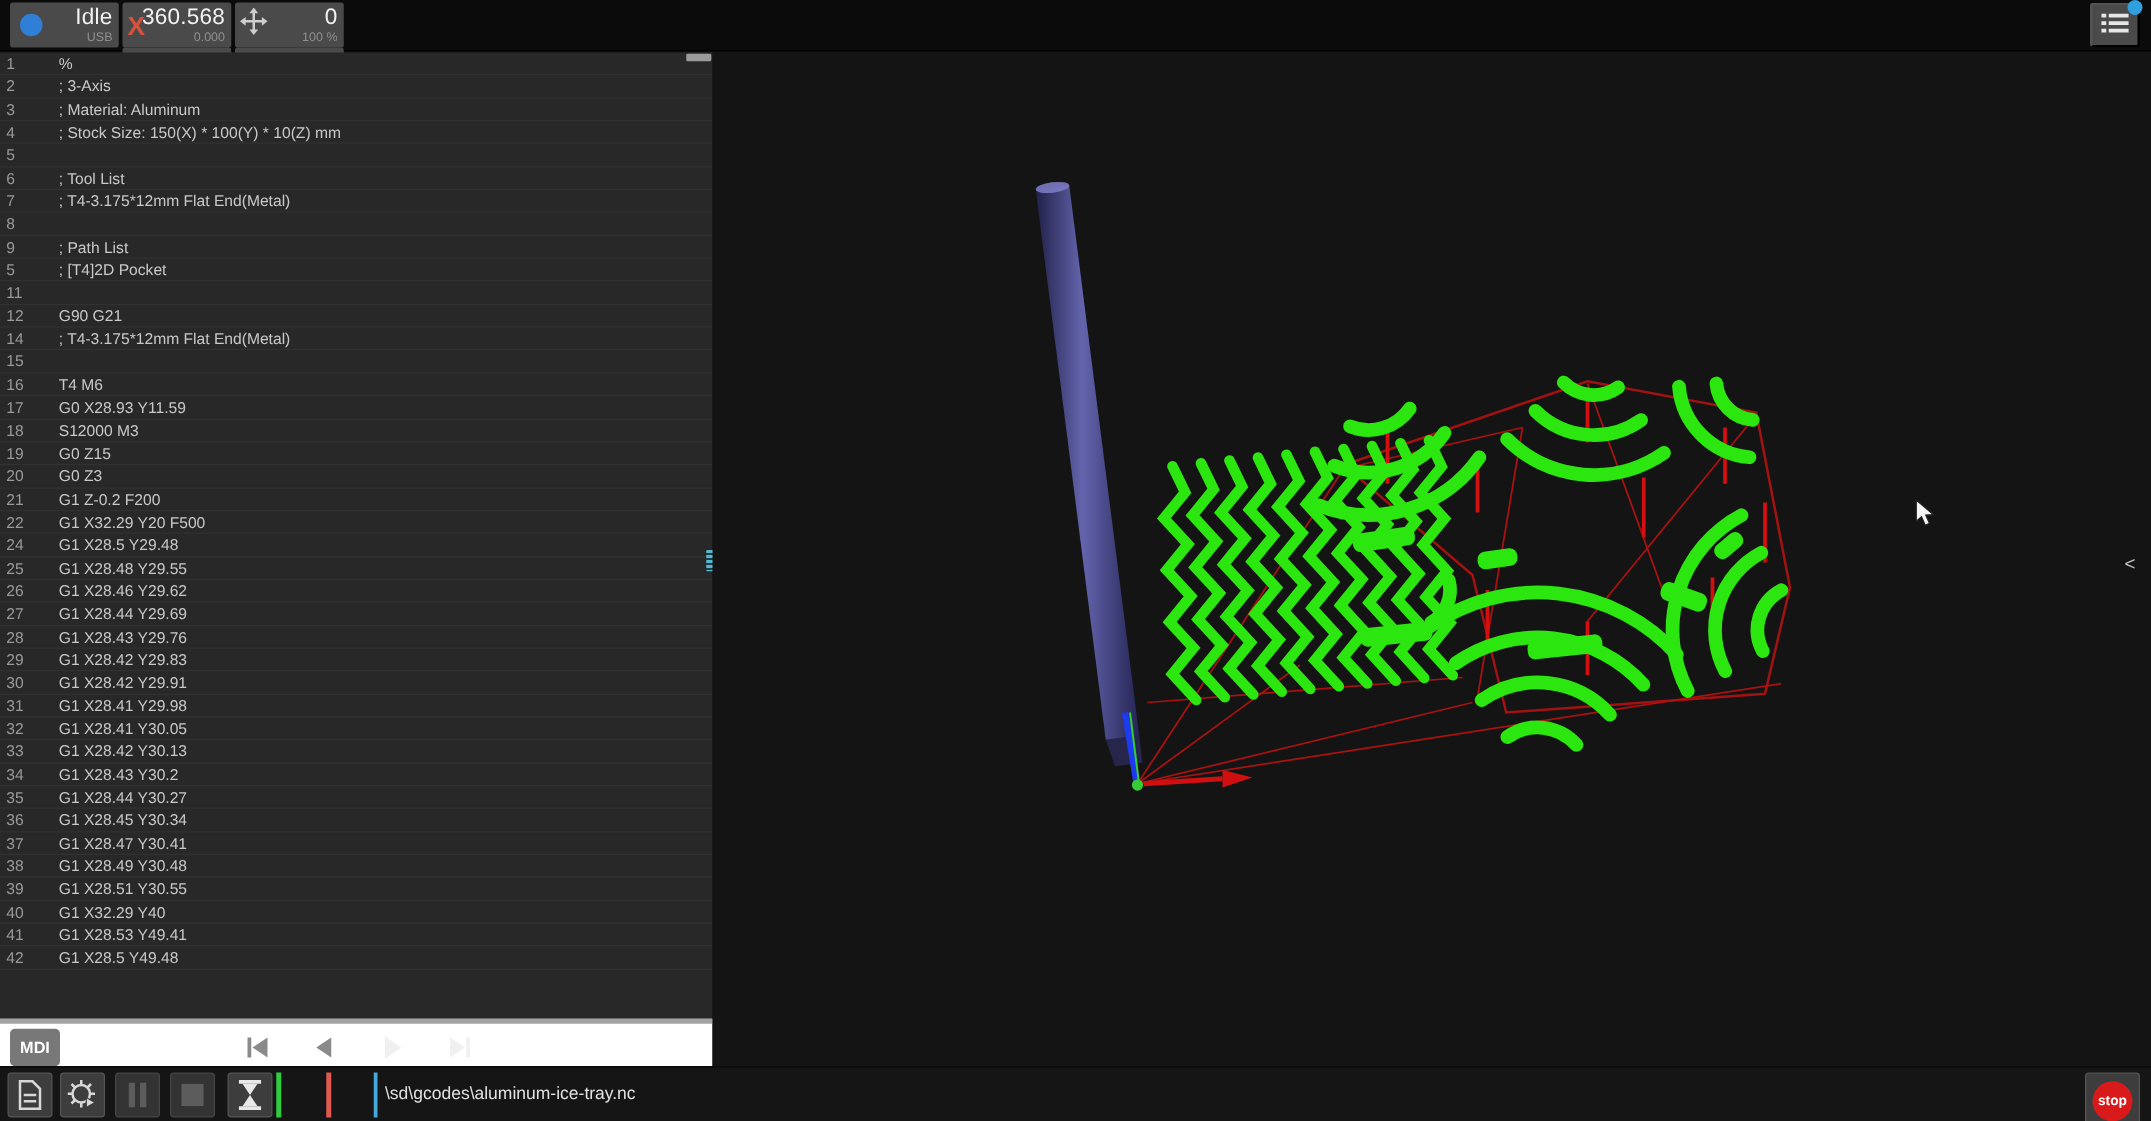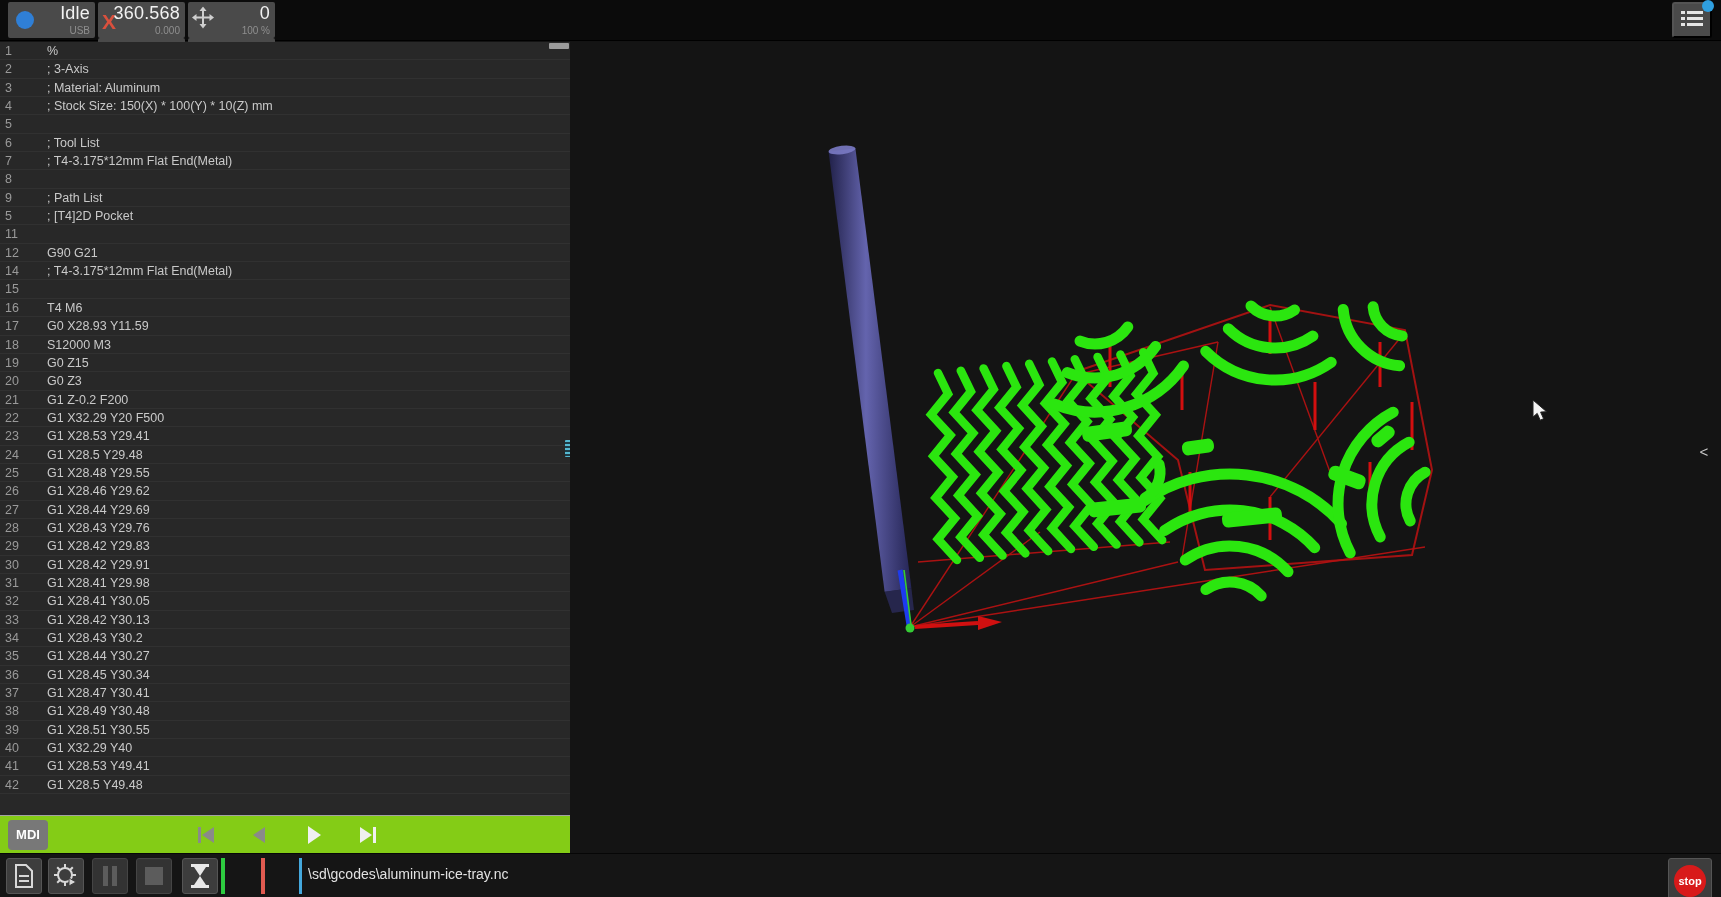--- a/index.html
+++ b/index.html
@@ -59,21 +59,21 @@
     background:#9b9b9b; border-radius:1px;
   }
   #splitter-handle {
     position:absolute; left:565px; top:440px; width:9px; height:17px;
     background:repeating-linear-gradient(180deg,#55b8d0 0 2px,#1e3c46 2px 4px);
     border-radius:1px;
   }
   
   #mdi-row {
     position:absolute; left:0; top:815px; width:570px; height:38px;
-    background:#84cc16; border-top:1px solid #a3a3a3;
+    background:#ffffff; border-top:4px solid #a3a3a3;
   }
   #mdi-btn {
     position:absolute; left:8px; top:4px; width:40px; height:30px;
     background:#787878; border-radius:4px; color:#fff; font-size:13px;
     font-weight:bold; text-align:center; line-height:30px; border:none;
   }
   .transport-btn {
     position:absolute; top:3px; width:40px; height:32px; background:none;
     border:none; display:flex; align-items:center; justify-content:center;
   }
@@ -223,21 +223,20 @@
       <div class="gline"><span class="num">12</span><span class="txt">G90 G21</span></div>
       <div class="gline"><span class="num">14</span><span class="txt">; T4-3.175*12mm Flat End(Metal)</span></div>
       <div class="gline"><span class="num">15</span><span class="txt"></span></div>
       <div class="gline"><span class="num">16</span><span class="txt">T4 M6</span></div>
       <div class="gline"><span class="num">17</span><span class="txt">G0 X28.93 Y11.59</span></div>
       <div class="gline"><span class="num">18</span><span class="txt">S12000 M3</span></div>
       <div class="gline"><span class="num">19</span><span class="txt">G0 Z15</span></div>
       <div class="gline"><span class="num">20</span><span class="txt">G0 Z3</span></div>
       <div class="gline"><span class="num">21</span><span class="txt">G1 Z-0.2 F200</span></div>
       <div class="gline"><span class="num">22</span><span class="txt">G1 X32.29 Y20 F500</span></div>
-      <div class="gline"><span class="num">23</span><span class="txt">G1 X28.53 Y29.41</span></div>
       <div class="gline"><span class="num">24</span><span class="txt">G1 X28.5 Y29.48</span></div>
       <div class="gline"><span class="num">25</span><span class="txt">G1 X28.48 Y29.55</span></div>
       <div class="gline"><span class="num">26</span><span class="txt">G1 X28.46 Y29.62</span></div>
       <div class="gline"><span class="num">27</span><span class="txt">G1 X28.44 Y29.69</span></div>
       <div class="gline"><span class="num">28</span><span class="txt">G1 X28.43 Y29.76</span></div>
       <div class="gline"><span class="num">29</span><span class="txt">G1 X28.42 Y29.83</span></div>
       <div class="gline"><span class="num">30</span><span class="txt">G1 X28.42 Y29.91</span></div>
       <div class="gline"><span class="num">31</span><span class="txt">G1 X28.41 Y29.98</span></div>
       <div class="gline"><span class="num">32</span><span class="txt">G1 X28.41 Y30.05</span></div>
       <div class="gline"><span class="num">33</span><span class="txt">G1 X28.42 Y30.13</span></div>

